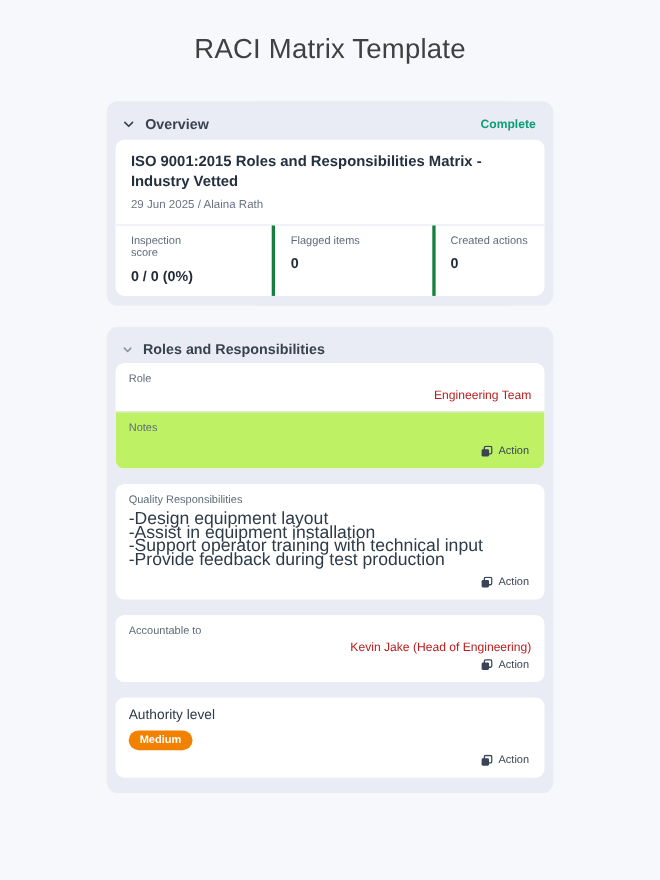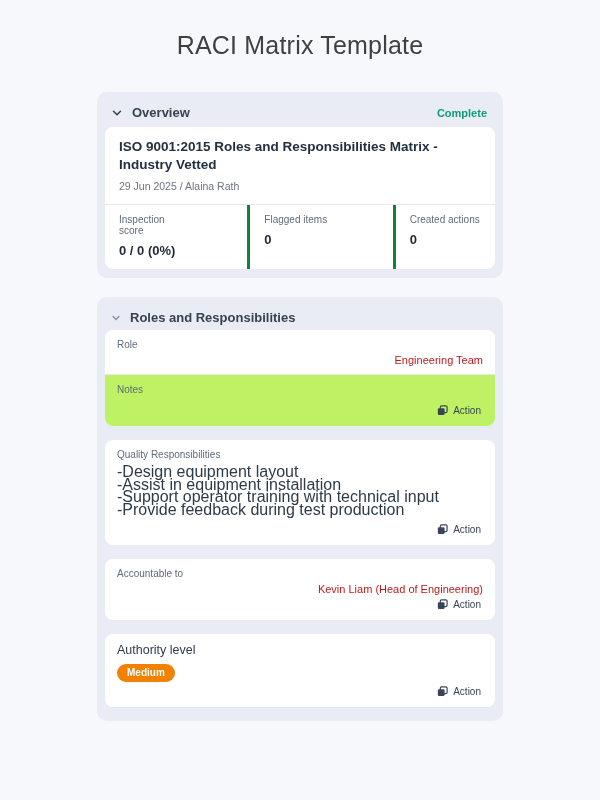--- a/index.html
+++ b/index.html
@@ -163,21 +163,21 @@
             <rect x="0.9" y="3.6" width="7.4" height="7.4" rx="1.4" fill="#3a4454"></rect>
           </svg>
         <span>Action</span>
       </button>
     </div>
   </div>
 
   <div class="qcard">
     <div class="q-block" style="padding-bottom:0;">
       <div class="q-label">Accountable to</div>
-      <div class="q-value">Kevin Liam (Head of Engineering)</div>
+      <div class="q-value">Kevin Jake (Head of Engineering)</div>
     </div>
     <div class="action-row" style="padding-top:2px;">
       <button class="action-btn">
         <svg width="11" height="11" viewBox="0 0 12 12">
             <rect x="3.6" y="0.9" width="7.4" height="7.4" rx="1.4" fill="none" stroke="#3a4454" stroke-width="1.3"></rect>
             <rect x="0.9" y="3.6" width="7.4" height="7.4" rx="1.4" fill="#3a4454"></rect>
           </svg>
         <span>Action</span>
       </button>
     </div>

